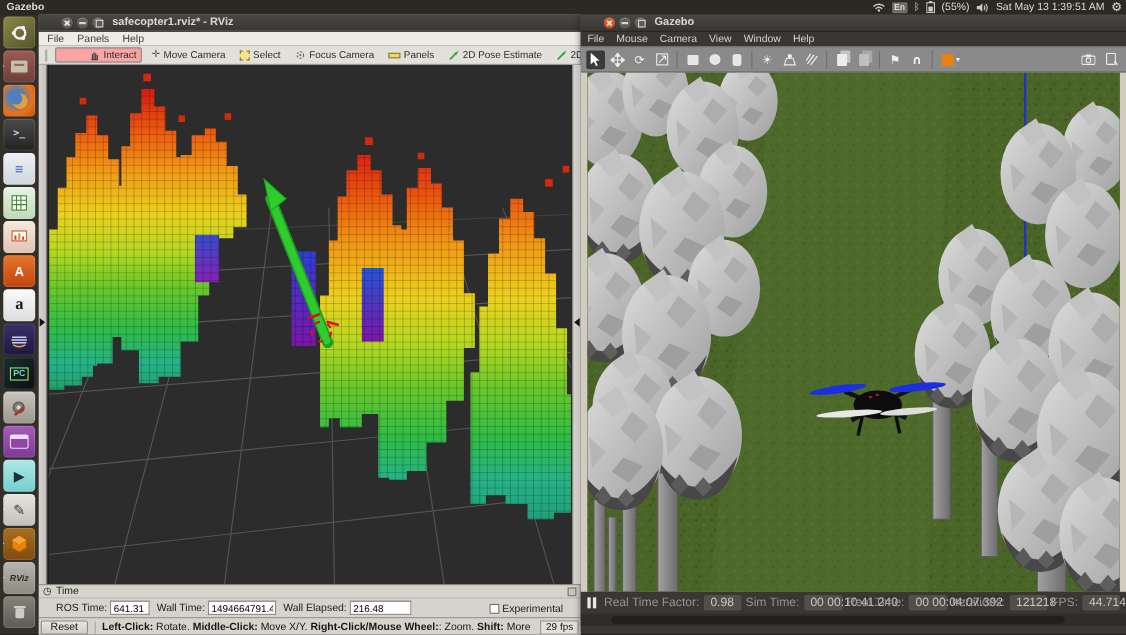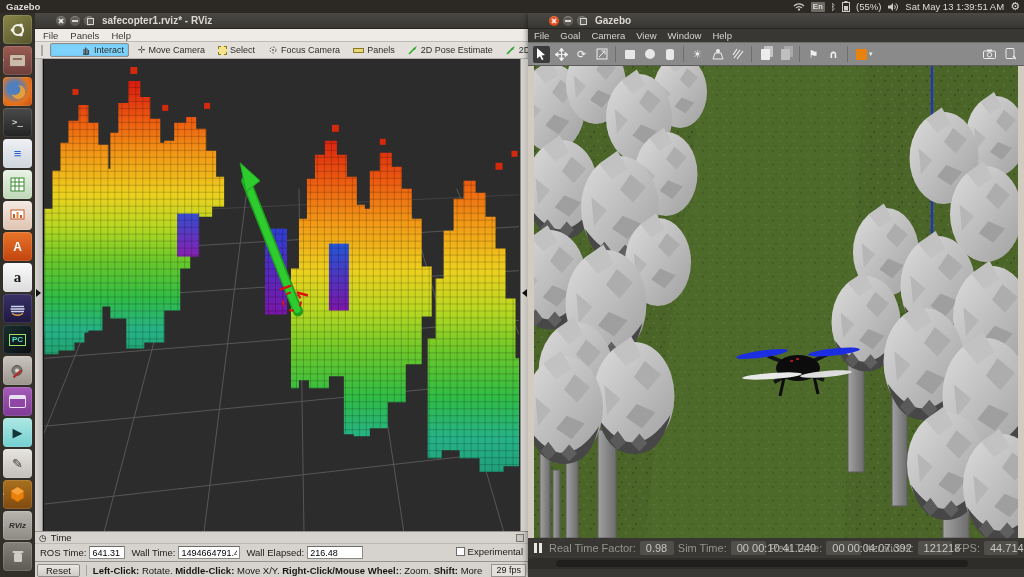--- a/index.html
+++ b/index.html
@@ -35,35 +35,35 @@
   .wbtn.b-close::before{content:"";position:absolute;left:2px;top:4px;width:6px;height:2px;background:rgba(255,255,255,.75);transform:rotate(-45deg);}
   .wbtn.b-max::after{width:5px;height:5px;left:2.5px;top:2.5px;background:none;border:1.5px solid rgba(255,255,255,.75);}
   .wtitle{color:#dcd9d4;font-size:10px;font-weight:bold;margin-left:4px;white-space:nowrap;overflow:hidden;}
 
   
   .rviz{left:35px;width:493px;}
   .rv-menubar{height:13px;background:#eeebe7;border-bottom:1px solid #bdbab5;display:flex;align-items:center;gap:12px;padding:0 8px;font-size:9.5px;color:#3a3936;}
   .rv-toolbar{height:17px;background:#e3e0db;border-bottom:1px solid #b3b0ab;display:flex;align-items:center;gap:5px;padding:0 2px 0 6px;font-size:9px;color:#2e2d2a;white-space:nowrap;}
   .rv-grip{width:3px;height:11px;border-left:1px solid #aaa;border-right:1px solid #aaa;margin-right:2px;}
   .rv-tool{display:flex;align-items:center;gap:3px;padding:1px 4px;border-radius:2px;}
-  .rv-tool.sel{background:#7dd3fc;border:1px solid #8f8d89;box-shadow:inset 0 0 2px rgba(0,0,0,.15);padding-left:30px;}
+  .rv-tool.sel{background:#fca5a5;border:1px solid #8f8d89;box-shadow:inset 0 0 2px rgba(0,0,0,.15);padding-left:30px;}
   .rv-tool .ticon{display:inline-flex;width:10px;height:10px;}
   .rv-plus{color:#3c6fd6;font-weight:bold;font-size:11px;margin-left:2px;}
   .rv-viewport{position:relative;height:472px;background:#2c2c2c;}
   .rv-split{position:absolute;top:0;width:8px;height:472px;background:linear-gradient(90deg,#d8d5d0,#c2bfba);z-index:5;}
   .rv-split.left{left:0;border-right:1px solid #8a8884;}
   .rv-split.right{right:0;border-left:1px solid #8a8884;}
   .rv-split .tri{position:absolute;top:230px;left:1px;width:0;height:0;border-top:4px solid transparent;border-bottom:4px solid transparent;}
   .rv-split.left .tri{border-left:5px solid #111;}
   .rv-split.right .tri{border-right:5px solid #111;}
   .rv-view{position:absolute;left:8px;top:0;width:476px;height:472px;overflow:hidden;background:#2c2c2c;border-left:1px solid #111;}
   .rv-time{height:30px;background:#d6d3ce;border-top:1px solid #96948f;font-size:9.5px;color:#1c1b19;}
   .rv-time-title{height:12px;display:flex;align-items:center;gap:4px;padding:0 4px;border-bottom:1px solid #bbb8b3;}
   .rv-dockbtn{margin-left:auto;width:8px;height:8px;border:1px solid #77756f;background:#c9c6c1;}
-  .rv-time-fields{display:flex;align-items:flex-start;gap:6px;padding:2px 5px;}
+  .rv-time-fields{display:flex;align-items:flex-end;gap:6px;padding:2px 16px;}
   .rv-field{display:flex;align-items:center;gap:3px;}
   .rv-field input{height:13px;font-size:9px;font-family:"Liberation Sans",sans-serif;border:1px solid #8b8a86;border-top-color:#6e6d69;background:#fff;padding:0 2px;}
   .cb{width:9px;height:9px;border:1px solid #6e6d69;background:#fff;display:inline-block;}
   .rv-status{height:17px;display:flex;align-items:center;background:#d6d3ce;border-top:1px solid #96948f;font-size:9.5px;color:#161514;padding:0 2px;gap:6px;}
   .rv-reset{border:1px solid #8f8d89;background:linear-gradient(#e9e6e1,#cfccc7);padding:0 8px;height:13px;display:flex;align-items:center;border-radius:2px;font-size:9.5px;}
   .rv-help{flex:1;white-space:nowrap;overflow:hidden;border-left:1px solid #a8a5a0;padding-left:6px;}
   .rv-fps{border:1px solid #96948f;background:#e3e0db;height:13px;display:flex;align-items:center;padding:0 4px;font-size:9px;}
 
   
   .gazebo{left:528px;width:496px;background:#39373?3;background:#393733;}
@@ -428,21 +428,21 @@
 
   <div class="window gazebo">
     <div class="titlebar">
       <span class="wbtn b-close close-active"></span>
       <span class="wbtn"></span>
       <span class="wbtn b-max"></span>
       <span class="wtitle">Gazebo</span>
     </div>
     <div class="gz-menubar">
       <span>File</span>
-      <span>Goal</span>
+      <span>Mouse</span>
       <span>Camera</span>
       <span>View</span>
       <span>Window</span>
       <span>Help</span>
     </div>
     <div class="gz-toolbar">
       <span class="gicon sel">
         <svg width="11" height="12" viewBox="0 0 11 12">
             <polygon points="1,0 9,7 5.5,7.5 7.5,11.5 5.8,12 4,8.2 1,10.5" fill="#fff"></polygon>
           </svg>

